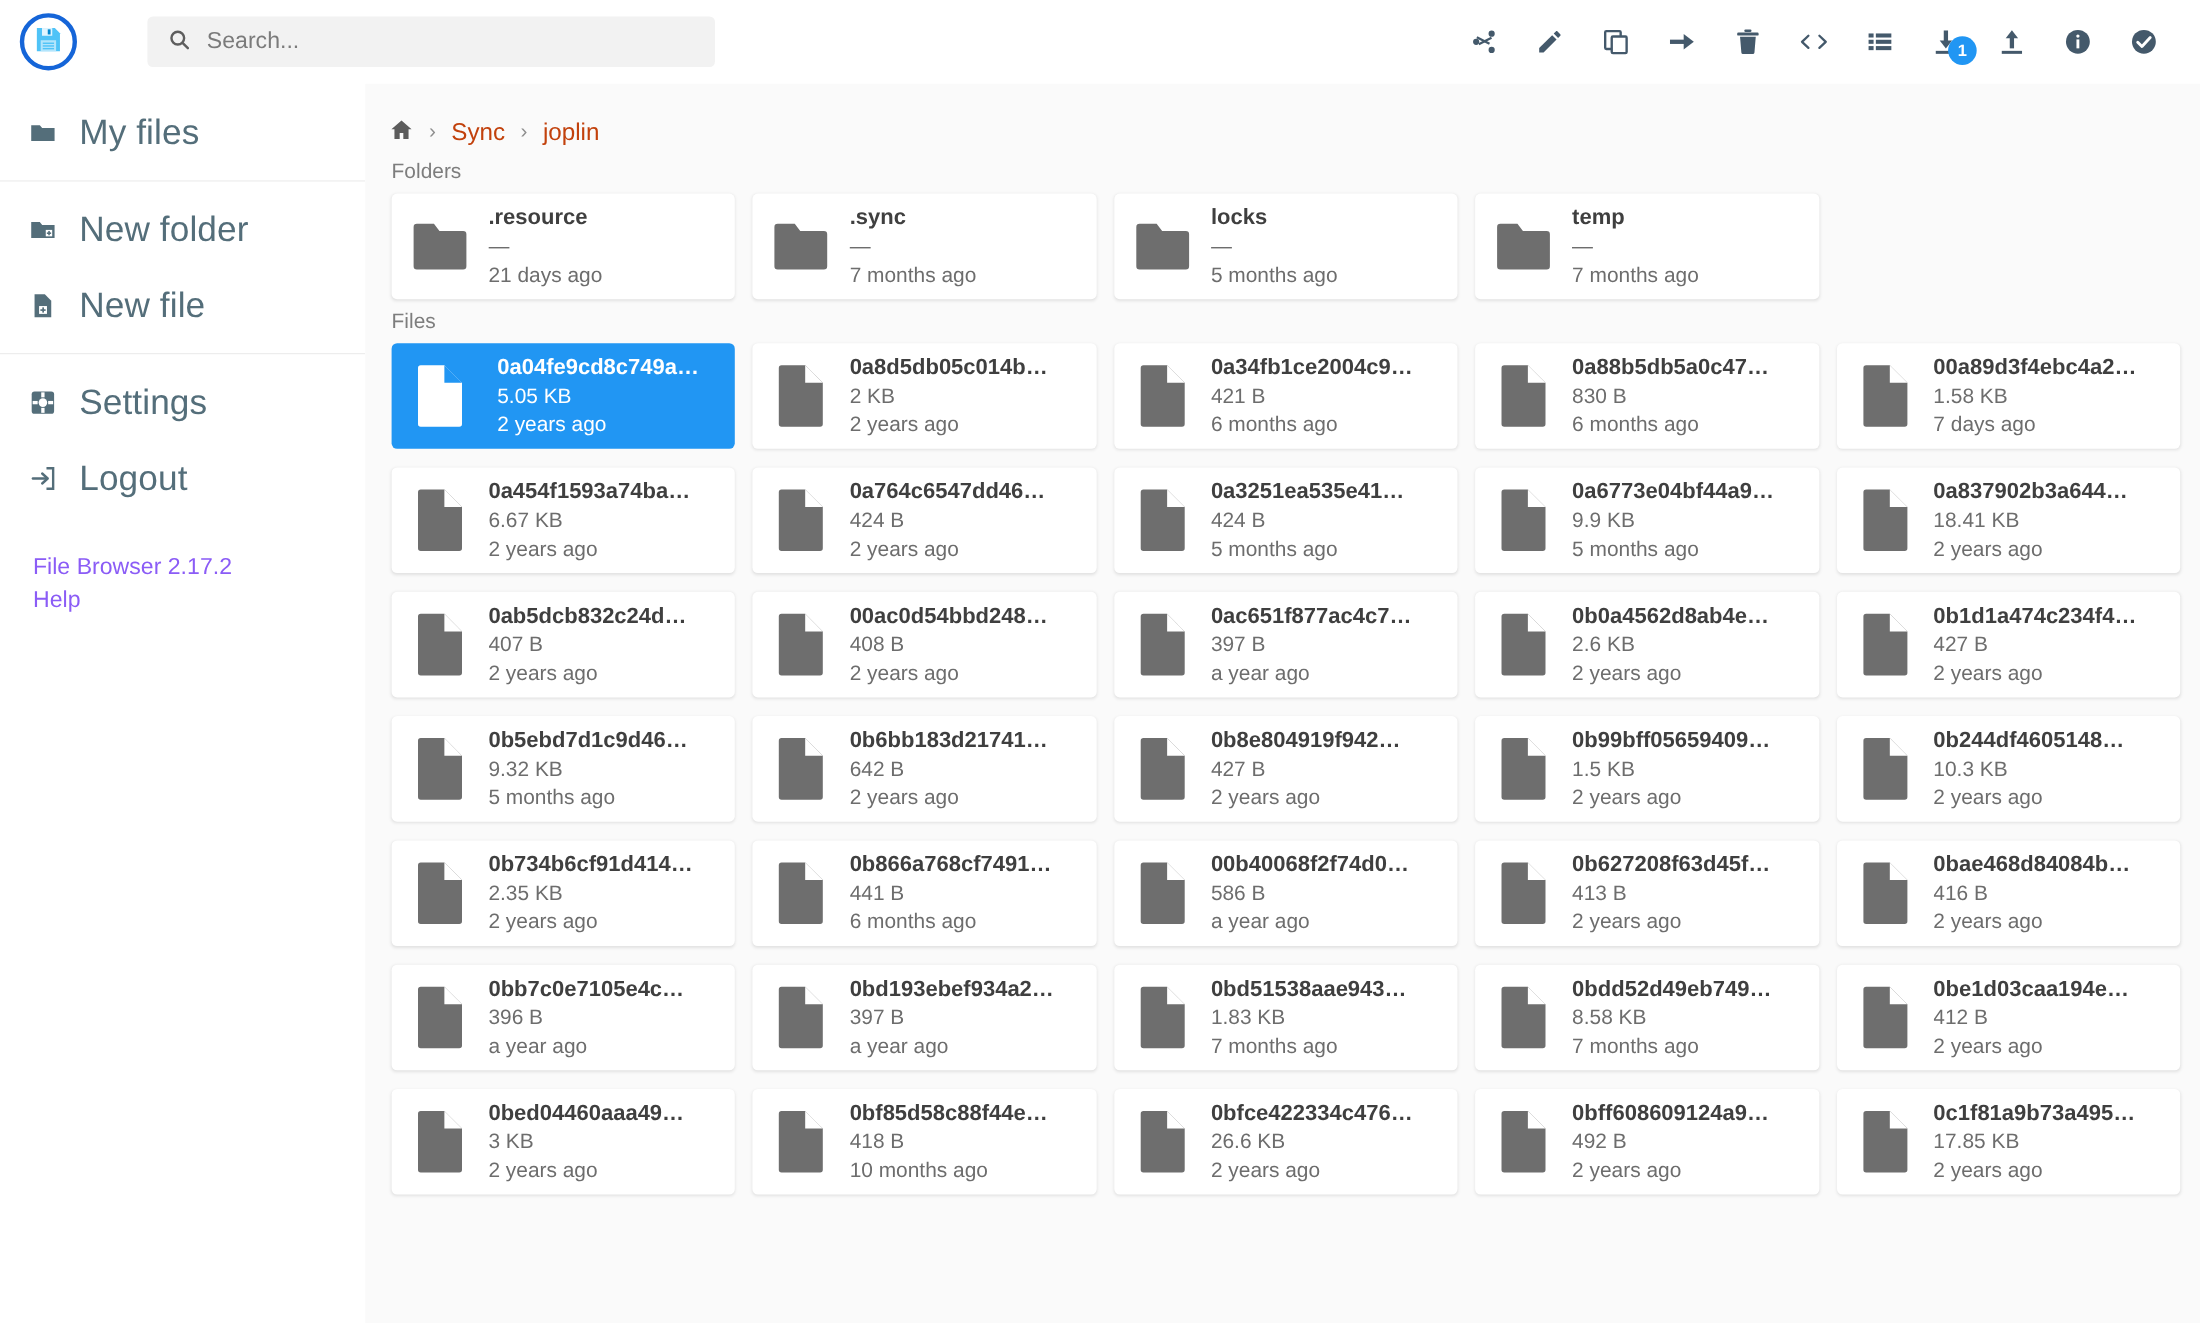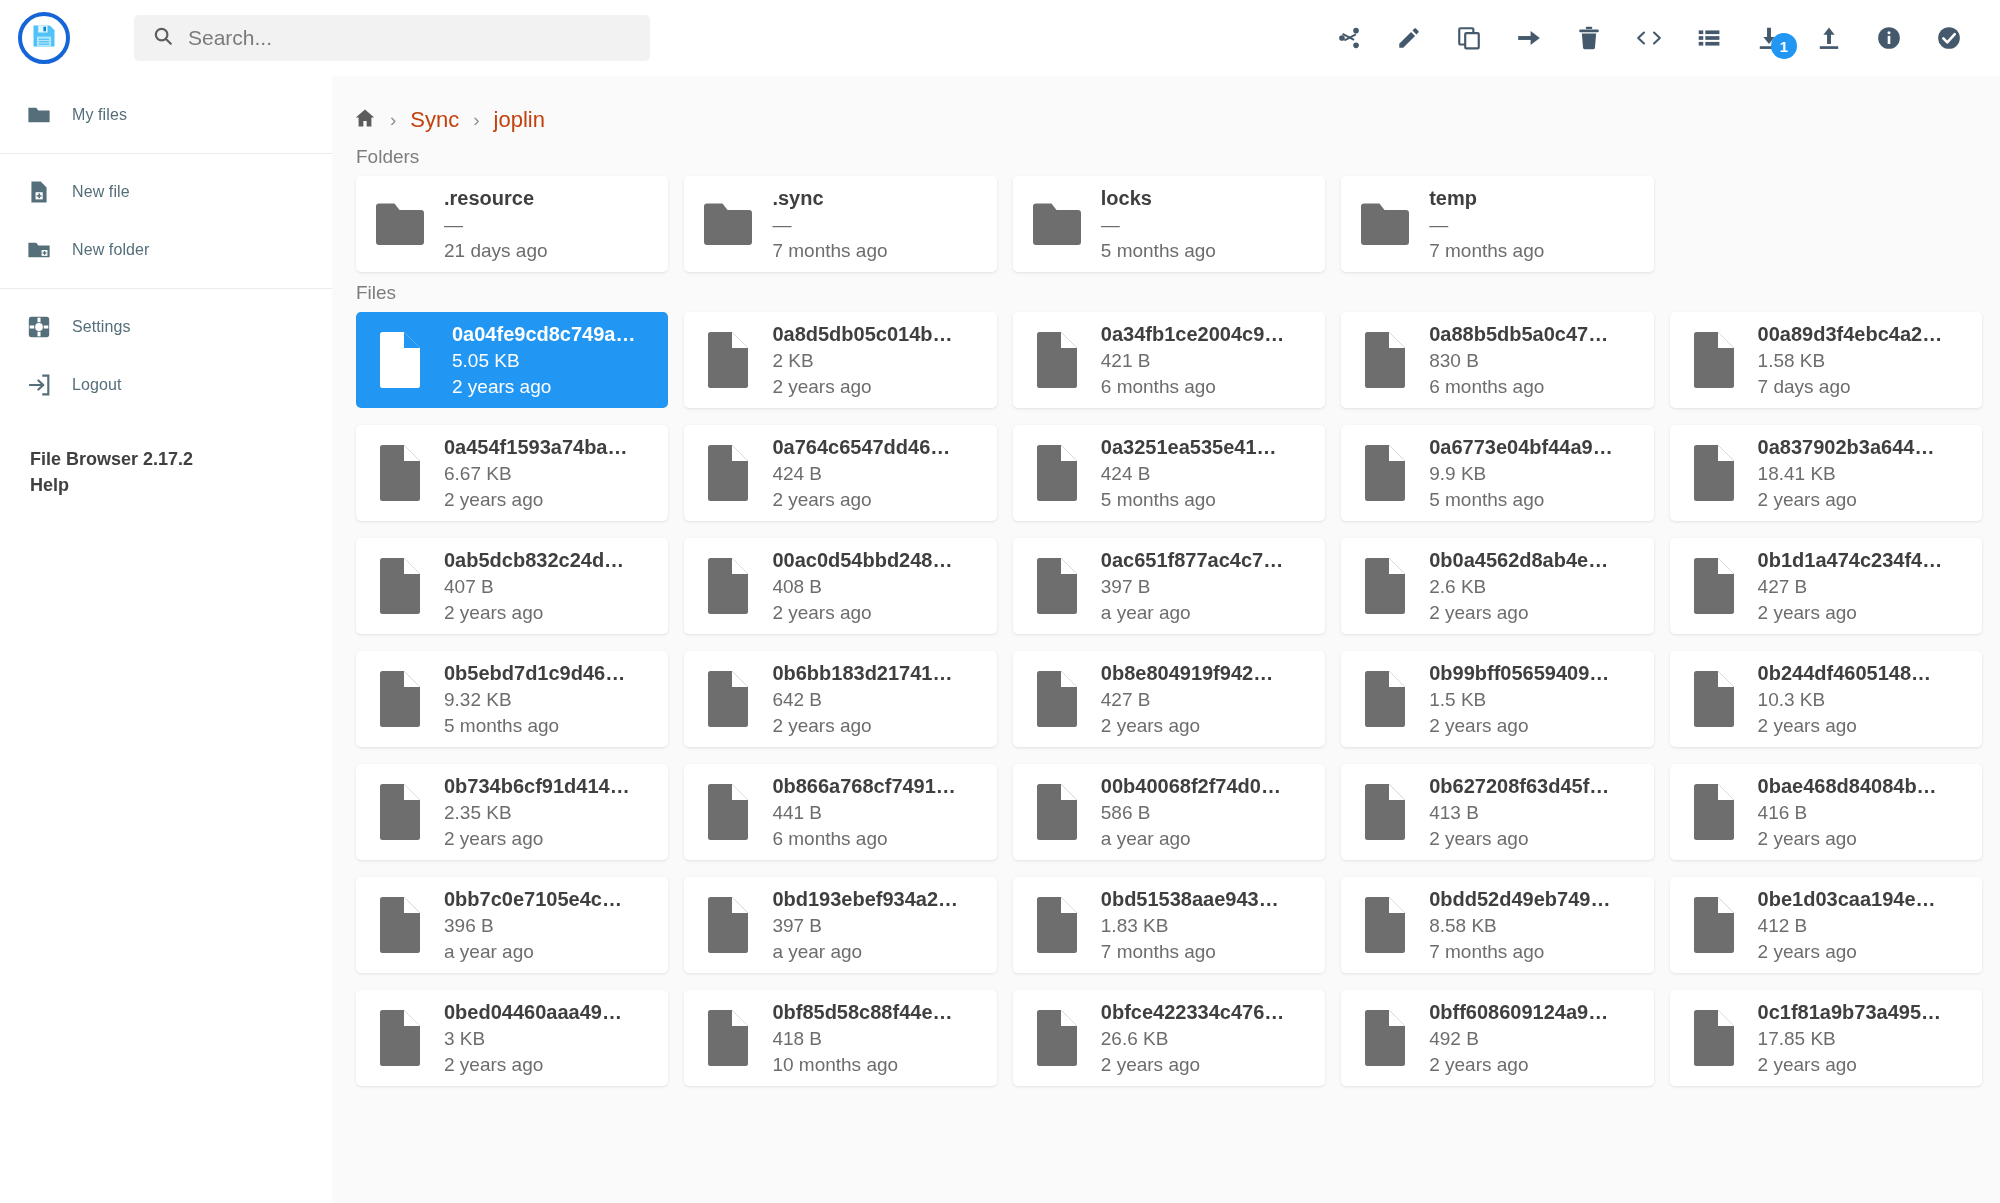--- a/index.html
+++ b/index.html
@@ -94,31 +94,30 @@
   .side-sep { height: 1px; background: #ebebeb; margin: 9px 0; }
   .side-item {
     display: flex;
     align-items: center;
     gap: 20px;
     padding: 16px 0 16px 26px;
     cursor: pointer;
   }
   .side-icon { width: 26px; height: 26px; display: flex; align-items: center; justify-content: center; flex: 0 0 26px; }
   .side-label {
-    font-size: 16px;
+    font-size: 32px;
     color: #546e7a;
     letter-spacing: .1px;
   }
   #side-footer {
     margin-top: 32px;
     padding-left: 30px;
-    font-size: 18px;
-    color: #404040;
+    font-size: 21px;
+    color: #8b5cf6;
     line-height: 1.45;
-    font-weight: bold;
   }
   #side-footer div { cursor: default; }
   #side-help { cursor: pointer; }
 
   
   #main {
     flex: 1;
     background: #fafafa;
     overflow: hidden;
     padding: 0 0 0 0;
@@ -324,39 +323,39 @@
         <span class="side-label">My files</span>
       </div>
     </div>
 
     <div class="side-sep"></div>
 
     <div class="side-group">
       <div class="side-item">
         <span class="side-icon">
           <svg width="26" height="26" viewBox="0 0 24 24" fill="#546e7a">
+            <path d="M2.2 5.4h7.2l2 2.4h10.4v10.9H2.2z"></path>
+            <rect x="14.4" y="12.0" width="5.4" height="5.4" fill="#fff"></rect>
+            <rect x="16.5" y="12.9" width="1.3" height="3.6" fill="#546e7a"></rect>
+            <rect x="15.3" y="14.1" width="3.6" height="1.3" fill="#546e7a"></rect>
+          </svg>
+        </span>
+        <span class="side-label">New folder</span>
+      </div>
+
+      <div class="side-item">
+        <span class="side-icon">
+          <svg width="26" height="26" viewBox="0 0 24 24" fill="#546e7a">
             <path d="M5 2.4h8.6L19 7.8v13.8H5z"></path>
             <rect x="8.8" y="12.2" width="6.6" height="6.6" fill="#fff"></rect>
             <rect x="11.5" y="13.3" width="1.4" height="4.4" fill="#546e7a"></rect>
             <rect x="9.9" y="14.9" width="4.4" height="1.4" fill="#546e7a"></rect>
           </svg>
         </span>
         <span class="side-label">New file</span>
-      </div>
-
-      <div class="side-item">
-        <span class="side-icon">
-          <svg width="26" height="26" viewBox="0 0 24 24" fill="#546e7a">
-            <path d="M2.2 5.4h7.2l2 2.4h10.4v10.9H2.2z"></path>
-            <rect x="14.4" y="12.0" width="5.4" height="5.4" fill="#fff"></rect>
-            <rect x="16.5" y="12.9" width="1.3" height="3.6" fill="#546e7a"></rect>
-            <rect x="15.3" y="14.1" width="3.6" height="1.3" fill="#546e7a"></rect>
-          </svg>
-        </span>
-        <span class="side-label">New folder</span>
       </div>
     </div>
 
     <div class="side-sep"></div>
 
     <div class="side-group">
       <div class="side-item">
         <span class="side-icon">
           <svg width="26" height="26" viewBox="0 0 24 24" fill="#546e7a">
             <rect x="2.6" y="2.6" width="18.8" height="18.8" rx="2.4"></rect>

